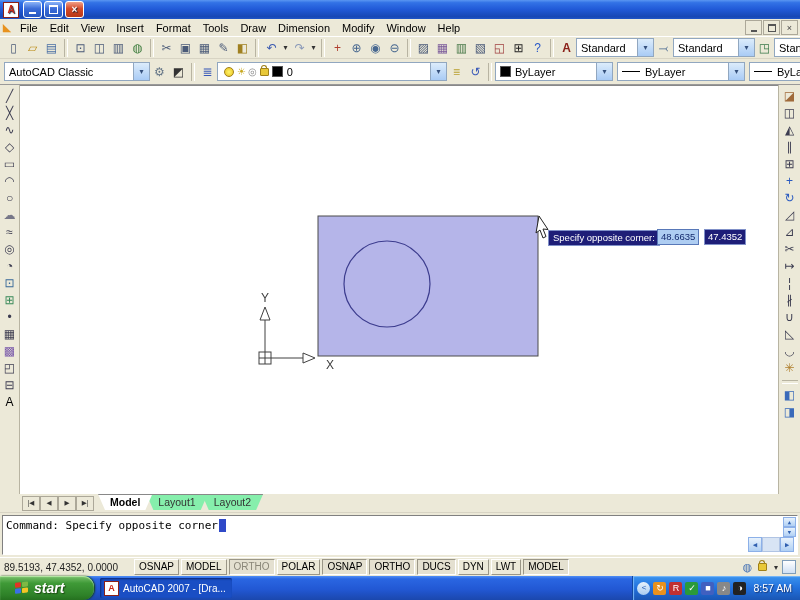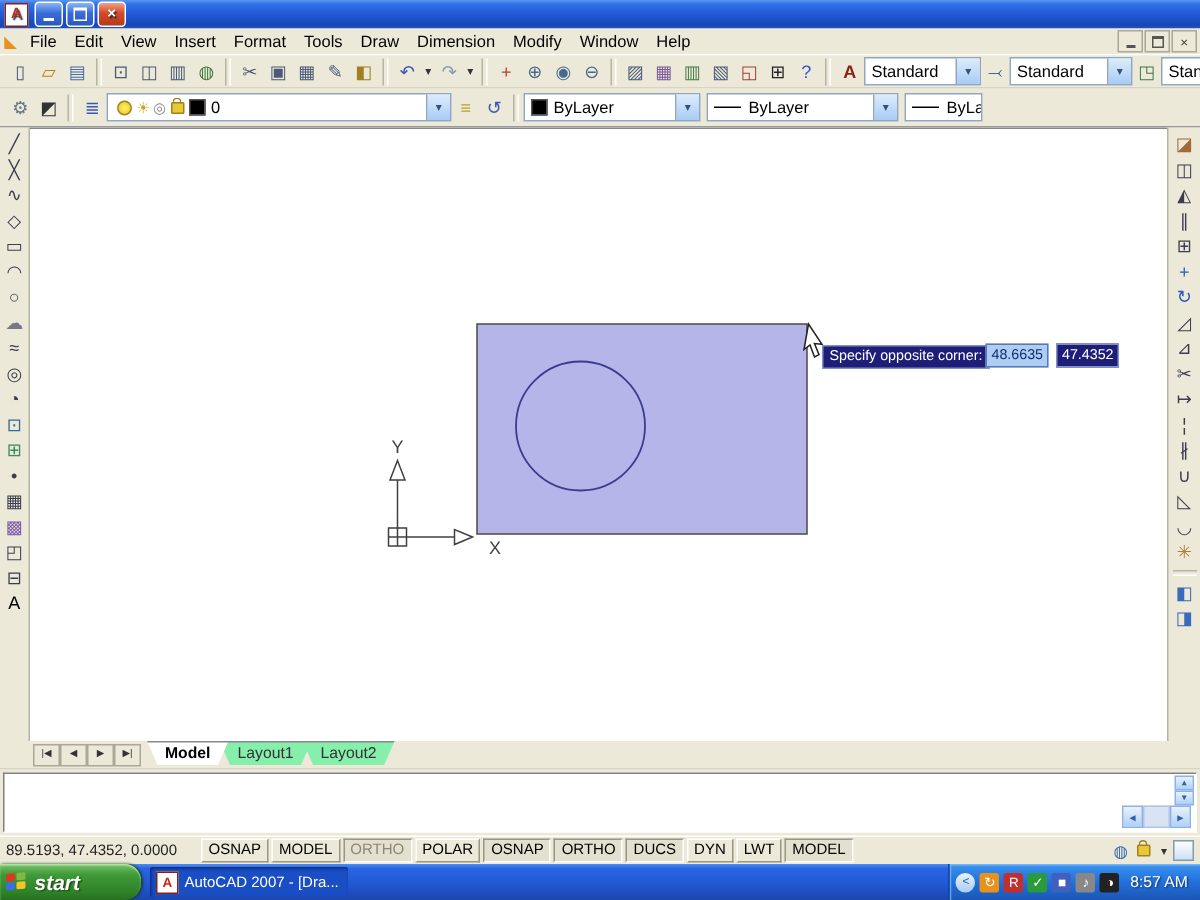--- a/index.html
+++ b/index.html
@@ -96,21 +96,21 @@
   .st-btn.on{border-top:1px solid #9a9687;border-left:1px solid #9a9687;border-right:1px solid #fff;border-bottom:1px solid #fff;
     background:#e4e0d0;}
   .st-btn.dim{color:#8a8678;}
   .st-right{margin-left:auto;display:flex;align-items:center;gap:4px;}
   .st-ico{font-size:11px;color:#3868b0;}
   .st-arrow{font-size:8px;color:#333;}
   .clean-btn{width:12px;height:12px;border:1px solid #7f9db9;background:linear-gradient(180deg,#fff,#cfe0f4);}
   
   .taskbar{position:absolute;left:0;top:576px;width:800px;height:24px;
     background:linear-gradient(180deg,#4f8ef5 0%,#2a66e2 12%,#2258d4 55%,#1b47ad 100%);display:flex;align-items:center;}
-  .startbtn{width:94px;height:24px;border-radius:0 11px 11px 0;display:flex;align-items:center;gap:5px;padding-left:4px;box-sizing:border-box;
+  .startbtn{width:94px;height:24px;border-radius:0 11px 11px 0;display:flex;align-items:center;gap:5px;padding-left:15px;box-sizing:border-box;
     background:linear-gradient(180deg,#7bc26d 0%,#3f9a37 30%,#2e8128 80%,#25701f 100%);
     box-shadow:inset 0 1px 1px #b8e8a8, 1px 0 2px #123c08;color:#fff;font-weight:bold;font-style:italic;font-size:14px;text-shadow:1px 1px 1px #1c4a12;}
   .flag{width:14px;height:13px;display:grid;grid-template-columns:6px 6px;grid-template-rows:5px 5px;gap:1px;transform:skewY(-6deg);}
   .flag i{border-radius:1px;}
   .flag i:nth-child(1){background:#e23425;}.flag i:nth-child(2){background:#7eb944;}
   .flag i:nth-child(3){background:#3a6fe8;}.flag i:nth-child(4){background:#f5c525;}
   .taskbtn{margin-left:6px;width:132px;height:20px;border-radius:2px;background:#1a4ec4;
     box-shadow:inset 1px 1px 2px #0c2a78;display:flex;align-items:center;gap:4px;padding:0 4px;box-sizing:border-box;
     color:#fff;font-size:10px;white-space:nowrap;overflow:hidden;}
   .task-ico{width:13px;height:13px;background:#fff;border:1px solid #8a2018;color:#c82818;font-weight:bold;font-size:9px;
@@ -198,20 +198,24 @@
     <span data-name="dim-style-value">Standard</span>
     <span class="combo-btn" data-name="chevron-down-icon"></span>
   </div>
   <span class="tb-icon" data-name="table-style-icon" style="color:#3a7a4a;">◳</span>
   <div class="combo" style="width:60px;overflow:hidden;" data-name="table-style-combo">
     <span data-name="table-style-value">Standard</span>
   </div>
 </div>
 
 <div class="tbrow2" data-name="second-toolbar">
+  <div class="combo" style="width:146px;" data-name="workspace-combo">
+    <span data-name="workspace-value">AutoCAD Classic</span>
+    <span class="combo-btn" data-name="chevron-down-icon"></span>
+  </div>
   <span style="display:flex;align-items:center;" data-name="workspace-toolbar-icons">
       <span class="tb-icon" data-name="workspace-settings-icon" style="color: rgb(102, 119, 136);">⚙</span>
       <span class="tb-icon" data-name="my-workspace-icon" style="color: rgb(51, 51, 51);">◩</span>
     </span>
   <span class="tb-sep" data-name="toolbar-separator"></span>
   <span class="tb-icon" data-name="layer-properties-icon" style="color:#3858b8;">≣</span>
   <div class="combo" style="width:230px;" data-name="layer-combo">
     <span class="mini-bulb" data-name="layer-on-bulb-icon"></span>
     <span class="mini-sun" data-name="layer-freeze-sun-icon">☀</span>
     <span class="mini-vp" data-name="layer-vp-freeze-icon">◎</span>
@@ -316,20 +320,24 @@
     <span class="tnb" data-name="tab-next-button">▶</span>
     <span class="tnb" data-name="tab-last-button">▶|</span>
   </span>
   <span class="tab active" data-name="tab-model">Model</span>
   <span class="tab" data-name="tab-layout1">Layout1</span>
   <span class="tab" data-name="tab-layout2">Layout2</span>
 </div>
 
 <div class="cmdwin" data-name="command-window">
   <div class="cmdbox">
+    <div class="cmd-input" data-name="command-input-line">
+      <span data-name="command-prompt-text">Command: Specify opposite corner</span>
+      <span class="cmd-cursor" data-name="command-text-cursor"></span>
+    </div>
     <div class="vscroll" data-name="command-scrollbar-vertical">
       <span class="sbtn" data-name="scroll-up-icon">▲</span>
       <span class="sbtn" data-name="scroll-down-icon">▼</span>
     </div>
     <div class="hscroll" data-name="command-scrollbar-horizontal">
       <span class="hbtn" data-name="scroll-left-icon">◀</span>
       <span class="htrack" data-name="scrollbar-track"></span>
       <span class="hbtn" data-name="scroll-right-icon">▶</span>
     </div>
   </div>

